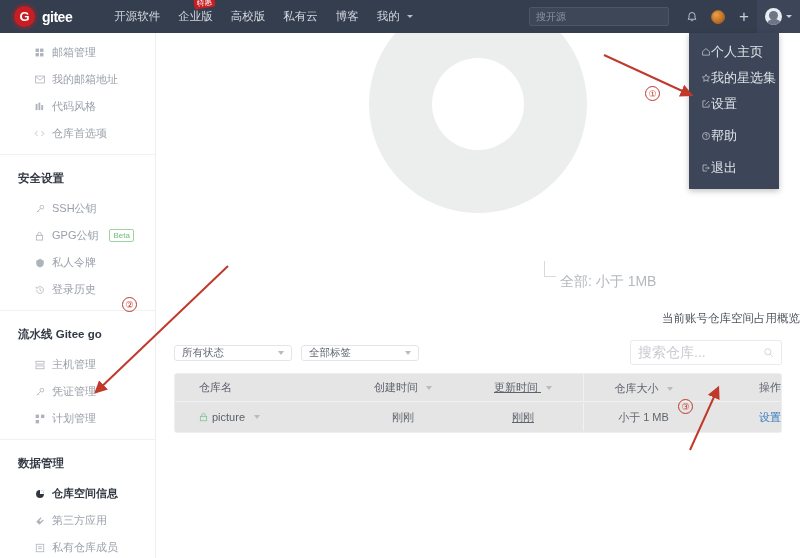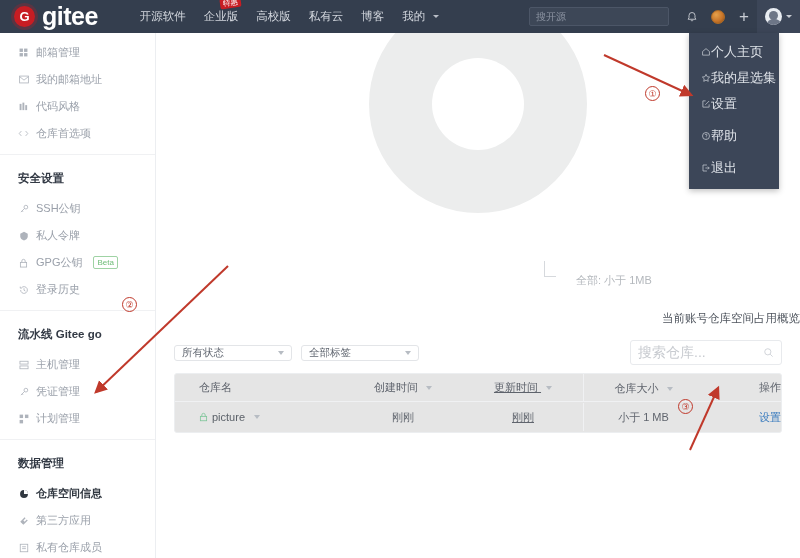--- a/index.html
+++ b/index.html
@@ -18,21 +18,21 @@
     z-index: 40;
   }
   .logo-wrap { display:flex; align-items:center; margin-left:14px; }
   .logo-mark {
     width:21px; height:21px; border-radius:50%;
     background:#c71d23; color:#fff; font-weight:bold; font-size:13px;
     display:flex; align-items:center; justify-content:center;
     box-shadow:0 0 0 3px rgba(199,29,35,.25);
   }
   .logo-text {
-    margin-left:7px; color:#fff; font-size:25px; font-weight:bold;
+    margin-left:7px; color:#fff; font-size:14px; font-weight:bold;
     letter-spacing:-.5px;
   }
   .nav { display:flex; align-items:center; margin-left:42px; gap:18px; }
   .nav-item {
     position:relative; color:#d3d7de; font-size:11.5px; white-space:nowrap;
     cursor:pointer; padding:2px 0;
   }
   .nav-item.has-caret::after {
     content:""; display:inline-block; margin-left:4px;
     border-left:3px solid transparent; border-right:3px solid transparent;
@@ -109,21 +109,21 @@
     overflow:hidden;
   }
   .side-group { padding:0 0 7px 0; }
   .side-group + .side-group { border-top:1px solid #f0f1f3; padding-top:11px; }
   .side-title {
     font-size:11.5px; font-weight:bold; color:#333a45;
     padding:5px 0 9px 18px;
   }
   .side-item {
     display:flex; align-items:center; gap:7px;
-    font-size:11px; color:#9aa0aa; padding:6px 0 6px 18px;
+    font-size:11px; color:#9aa0aa; padding:6px 0 6px 34px;
     cursor:pointer; white-space:nowrap;
   }
   .side-item.active { color:#303740; font-weight:bold; }
   .side-ico {
     width:11px; height:11px; flex:none;
     display:flex; align-items:center; justify-content:center;
     color:#aeb3bb; font-size:9px;
   }
   .side-item.active .side-ico { color:#303740; }
   .side-ico svg { display:block; }
@@ -143,22 +143,22 @@
   .donut {
     position:absolute; left:50%; transform:translateX(-50%); top:-38px;
     width:218px; height:218px; border-radius:50%;
     background:#eceded;
   }
   .donut-hole {
     position:absolute; left:50%; top:50%; transform:translate(-50%,-50%);
     width:92px; height:92px; border-radius:50%; background:#fff;
   }
   .donut-label {
-    position:absolute; left:420px; top:240px;
-    font-size:11px; color:#b4b8bd; white-space:nowrap;
+    position:absolute; left:404px; top:240px;
+    font-size:14px; color:#b4b8bd; white-space:nowrap;
   }
   .donut-leader {
     position:absolute; left:388px; top:228px;
     width:12px; height:16px;
     border-left:1px solid #d6d9dd; border-bottom:1px solid #d6d9dd;
   }
   .chart-caption {
     position:absolute; top:278px; width:644px; text-align:right;
     font-size:11.5px; color:#4e545d;
   }
@@ -374,35 +374,35 @@
         <span class="side-ico">
           <svg width="10" height="10" viewBox="0 0 16 16" fill="none" stroke="currentColor" stroke-width="1.3">
               <circle cx="11" cy="5" r="3"></circle>
               <path d="M9 7 3 13M5 11l1.5 1.5"></path>
             </svg>
         </span>
         <span>SSH公钥</span>
       </div>
       <div class="side-item">
         <span class="side-ico">
-          <svg width="10" height="10" viewBox="0 0 16 16" fill="currentColor">
-              <path d="M8 1 14 4.3v4.2c0 3.4-2.4 5.7-6 6.5-3.6-.8-6-3.1-6-6.5V4.3z"></path>
-            </svg>
-        </span>
-        <span>私人令牌</span>
-      </div>
-      <div class="side-item">
-        <span class="side-ico">
           <svg width="9" height="10" viewBox="0 0 14 16" fill="none" stroke="currentColor" stroke-width="1.3">
               <rect x="2" y="7" width="10" height="7.5"></rect>
               <path d="M4.3 7V4.8a2.7 2.7 0 0 1 5.4 0V7"></path>
             </svg>
         </span>
         <span>GPG公钥</span>
         <span class="beta-tag">Beta</span>
+      </div>
+      <div class="side-item">
+        <span class="side-ico">
+          <svg width="10" height="10" viewBox="0 0 16 16" fill="currentColor">
+              <path d="M8 1 14 4.3v4.2c0 3.4-2.4 5.7-6 6.5-3.6-.8-6-3.1-6-6.5V4.3z"></path>
+            </svg>
+        </span>
+        <span>私人令牌</span>
       </div>
       <div class="side-item">
         <span class="side-ico">
           <svg width="10" height="10" viewBox="0 0 16 16" fill="none" stroke="currentColor" stroke-width="1.3">
               <path d="M2.6 8a5.4 5.4 0 1 0 1.6-3.8"></path>
               <path d="M2 2.6V5h2.4"></path>
               <path d="M8 5.2V8.4l2.2 1.3"></path>
             </svg>
         </span>
         <span>登录历史</span>

